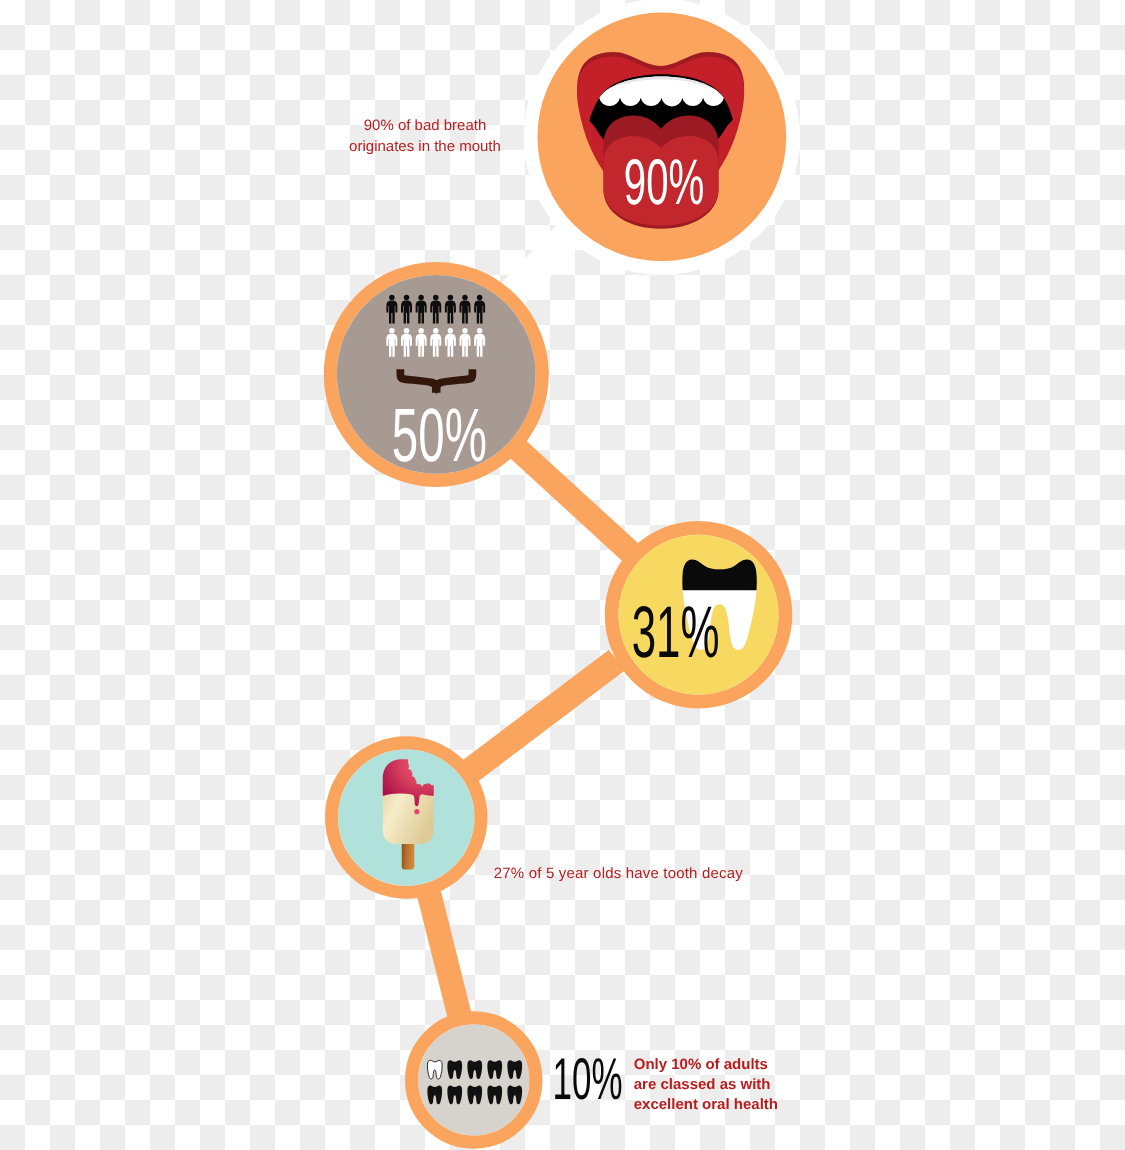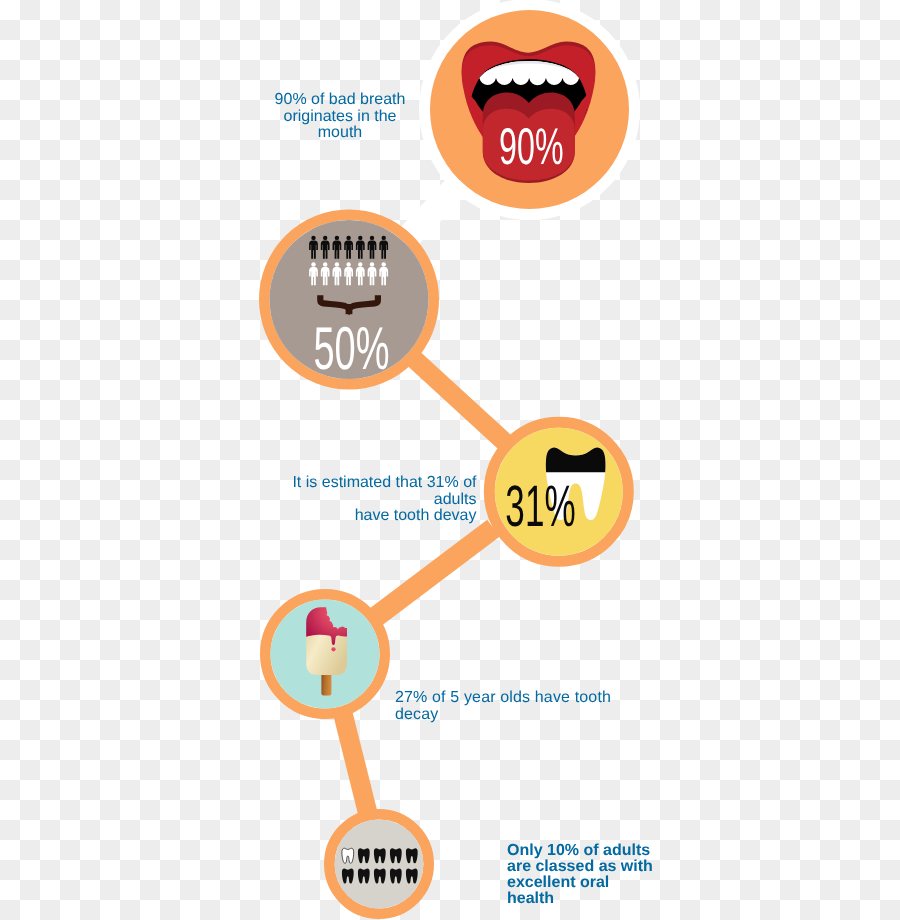--- a/index.html
+++ b/index.html
@@ -8,22 +8,22 @@
        -webkit-font-smoothing:antialiased;text-rendering:geometricPrecision;}
   #stage{position:relative;width:900px;height:920px;}
   .bg{position:absolute;left:0;top:0;width:900px;height:920px;
       background-image:
         linear-gradient(45deg,#ededed 25%,transparent 25%,transparent 75%,#ededed 75%),
         linear-gradient(45deg,#ededed 25%,transparent 25%,transparent 75%,#ededed 75%);
       background-color:#ffffff;
       background-size:40px 40px;
       background-position:0 0, 20px 20px;}
   svg.layer{position:absolute;left:0;top:0;}
-  .cap{position:absolute;color:#0369a1;font-family:"Liberation Sans",sans-serif;
-       white-space:pre-line;font-size:16px;line-height:16.6px;}
+  .cap{position:absolute;color:#b91c1c;font-family:"Liberation Sans",sans-serif;
+       white-space:pre-line;font-size:12px;line-height:16.6px;}
   .cap1{left:272px;top:92px;width:136px;text-align:center;}
   .cap2{left:447px;top:245px;width:196px;text-align:left;white-space:normal;}
   .cap3{left:290px;top:475px;width:186.5px;text-align:right;}
   .cap4{left:395px;top:666px;width:260px;text-align:left;letter-spacing:0.15px;margin-top:24px;}
   .cap5{left:507px;top:843px;width:150px;text-align:left;line-height:16px;font-weight:bold;}
   .bigwrap{position:absolute;}
   .big5 .big{font-size:47px;line-height:47px;transform:scale(0.595,1);}
   .big{display:inline-block;color:#0a0a0a;font-family:"Liberation Sans",sans-serif;
        font-size:45px;line-height:45px;transform-origin:left top;transform:scale(0.635,1);}
   .big4{left:396px;top:622px;}
@@ -289,19 +289,18 @@
         <use href="#smallTooth" x="357.8" y="868.3" fill="#111111"></use>
         <use href="#smallTooth" x="373.8" y="868.3" fill="#111111"></use>
         <use href="#smallTooth" x="389.8" y="868.3" fill="#111111"></use>
         <use href="#smallTooth" x="405.8" y="868.3" fill="#111111"></use>
       </g>
     </g>
   </svg>
 
   <div class="cap cap1">90% of bad breath
 originates in the mouth</div>
-  <div class="cap cap3">It is estimated that 31% of adults
-have tooth devay</div>
   <div class="cap cap4">27% of 5 year olds have tooth decay</div>
   <div class="cap cap5">Only 10% of adults
 are classed as with
 excellent oral health</div>
+  <div class="bigwrap big5"><span class="big">10%</span></div>
 </div>
 
 </body></html>

